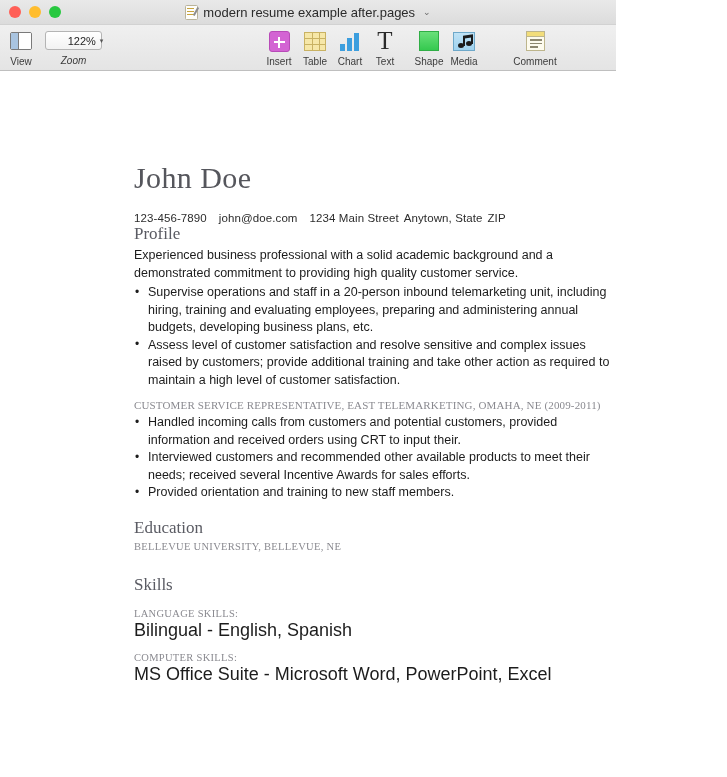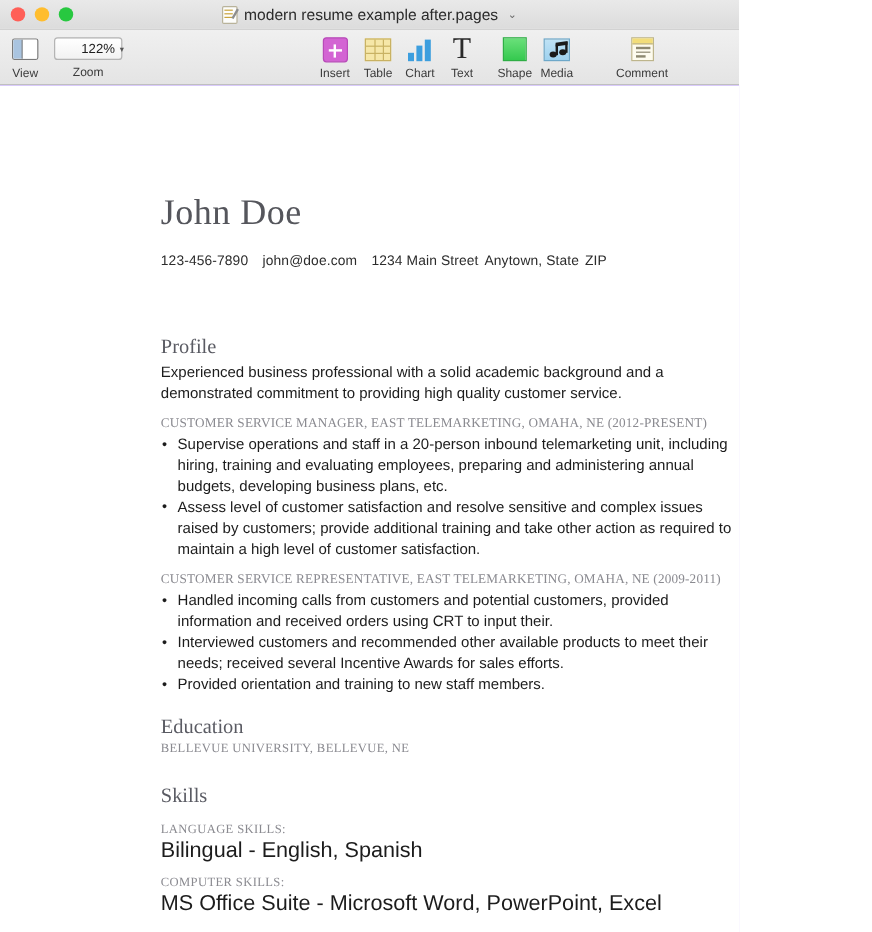--- a/index.html
+++ b/index.html
@@ -156,20 +156,21 @@
     padding-left: 24px;
   }
   .zoom-popup .zc { font-size: 7px; color: #555; }
   .zoom-label {
     position: absolute;
     top: 30px; left: 45px;
     width: 57px;
     text-align: center;
     font-size: 10px;
     color: #3b3b3b;
+    font-style: italic;
   }
 
   
   .icon-insert {
     width: 21px; height: 21px;
     background: #d364d3;
     border-radius: 3px;
     position: relative;
     border: 1px solid #b84bb8;
     box-sizing: border-box;
@@ -337,21 +338,21 @@
   .contact .sp { display: inline-block; width: 12px; }
   .contact .sp-sm { display: inline-block; width: 5px; }
 
   .sec-head {
     font-family: "Liberation Serif", serif;
     font-size: 17px;
     color: #5a5b63;
     line-height: 20px;
     font-weight: 400;
   }
-  .sec-profile { margin-top: 55px; }
+  .sec-profile { }
   .sec-education { margin-top: 16px; }
   .sec-skills { margin-top: 21px; }
 
   .body-text {
     font-size: 12.5px;
     color: #1c1c1c;
     line-height: 17.5px;
     margin-top: 3px;
   }
   .job-head {
@@ -546,23 +547,20 @@
 
         <div class="name">John Doe</div>
 
         <div class="contact">
           <span>123-456-7890</span><span class="sp"></span><span>john@doe.com</span><span class="sp"></span><span>1234 Main Street</span><span class="sp-sm"></span><span>Anytown, State</span><span class="sp-sm"></span><span>ZIP</span>
         </div>
 
         <div class="sec-head sec-profile">Profile</div>
         <div class="body-text">Experienced business professional with a solid academic background and a demonstrated commitment to providing high quality customer service.</div>
 
-        <div class="job-head">
-          <span>CUSTOMER SERVICE MANAGER, EAST TELEMARKETING, </span><span class="misspell">OMAHA</span><span>, </span><span class="misspell">NE</span><span> (2012-PRESENT)</span>
-        </div>
         <ul class="bullets">
           <li>Supervise operations and staff in a 20-person inbound telemarketing unit, including hiring, training and evaluating employees, preparing and administering annual budgets, developing business plans, etc.</li>
           <li>Assess level of customer satisfaction and resolve sensitive and complex issues raised by customers; provide additional training and take other action as required to maintain a high level of customer satisfaction.</li>
         </ul>
 
         <div class="job-head">
           <span>CUSTOMER SERVICE REPRESENTATIVE, EAST TELEMARKETING, </span><span class="misspell">OMAHA</span><span>, </span><span class="misspell">NE</span><span> (2009-2011)</span>
         </div>
         <ul class="bullets">
           <li>Handled incoming calls from customers and potential customers, provided information and received orders using CRT to input their.</li>

